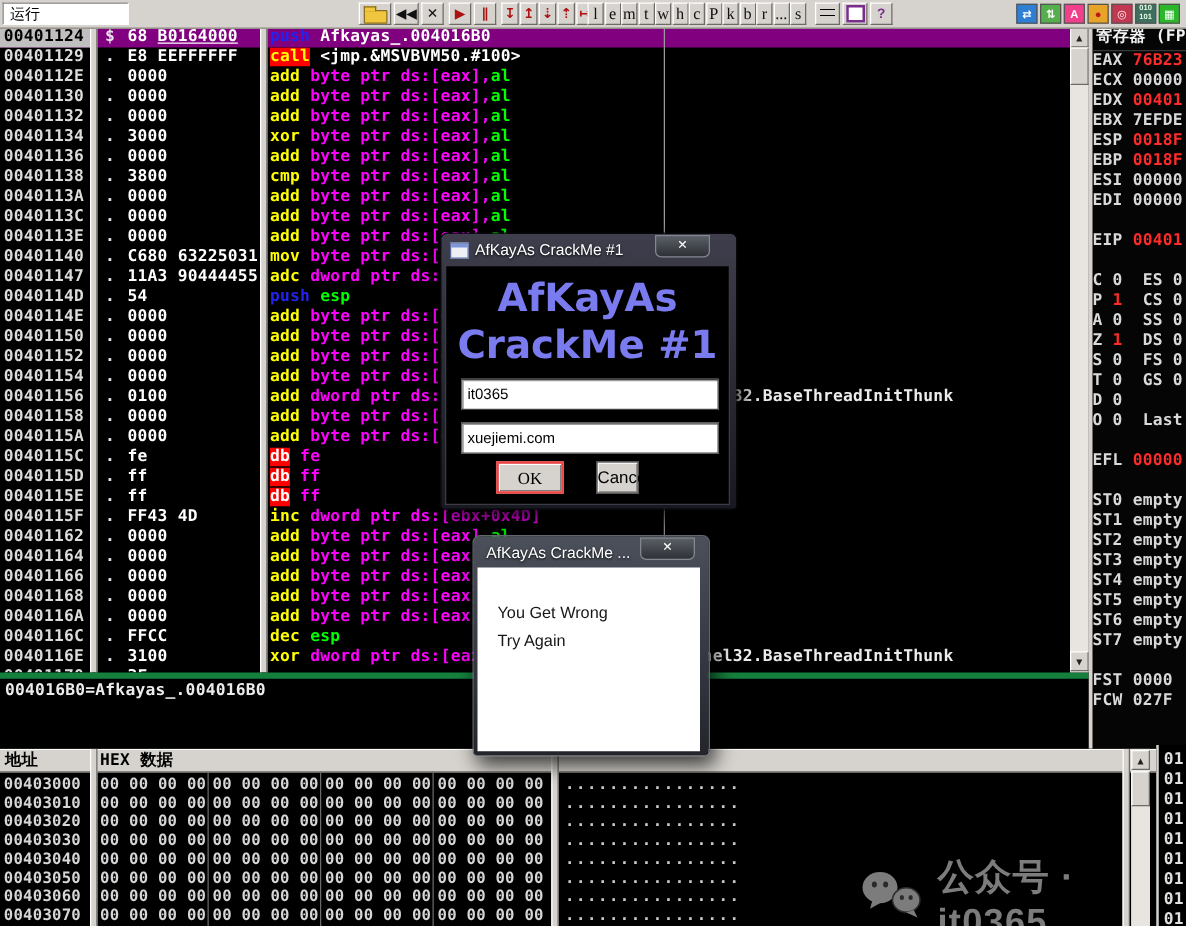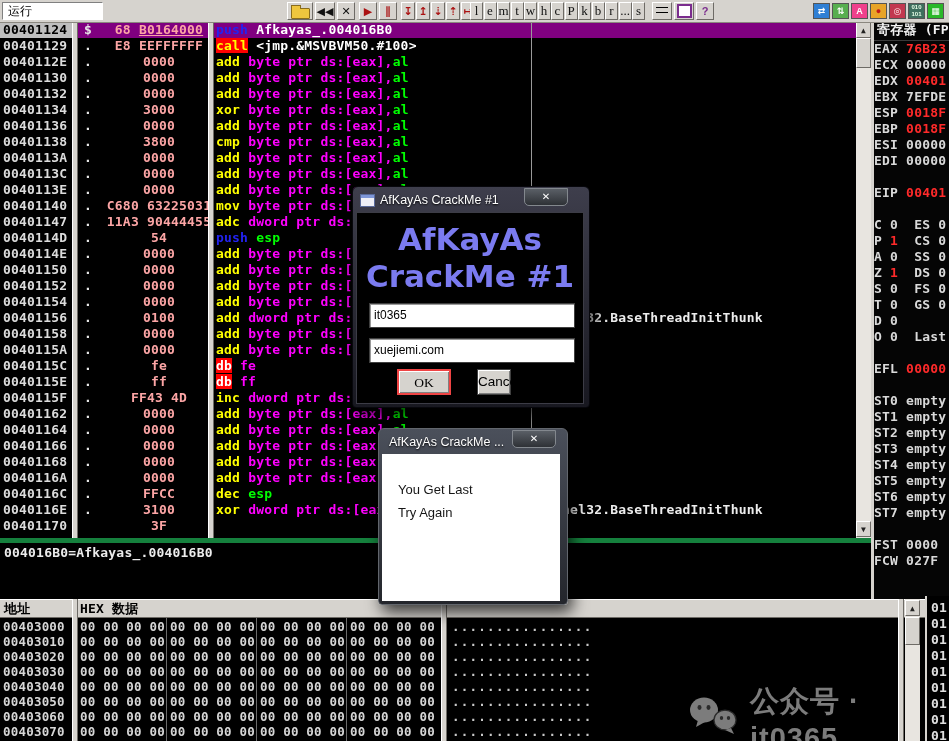--- a/index.html
+++ b/index.html
@@ -26,21 +26,21 @@
                background:#EFC63E;border:1px solid #8a6d1c;border-bottom:none;}
   .cbtn{position:absolute;top:3px;width:17px;height:16px;border:1px solid #555;
         color:#fff;font-size:9px;font-weight:bold;text-align:center;line-height:15px;box-sizing:border-box;}
   .listglyph{background:repeating-linear-gradient(#D6D3CE 0 2px,#000 2px 3px,#D6D3CE 3px 5px);width:12px;height:11px;margin:2px auto 0;}
   .winglyph{width:11px;height:10px;border:2px solid #7B2D8E;margin:1px auto 0;background:#fff;}
   
   .disasm{position:absolute;left:0;top:22px;width:871px;height:516px;background:#000;overflow:hidden;}
   .drow{position:relative;height:16px;white-space:nowrap;color:#D8D8D8;}
   .drow .ca{display:inline-block;width:72px;padding-left:3px;box-sizing:border-box;color:#DCDCDC;}
   .drow .cm{display:inline-block;width:30px;padding-left:12px;box-sizing:border-box;color:#E8E8E8;}
-  .drow .ch{display:inline-block;width:114px;overflow:hidden;vertical-align:top;color:#fca5a5;text-align:center;}
+  .drow .ch{display:inline-block;width:114px;overflow:hidden;vertical-align:top;color:#ffffff;}
   .drow .ci{display:inline-block;width:316px;overflow:hidden;vertical-align:top;}
   .drow .cc{display:inline-block;overflow:hidden;vertical-align:top;color:#ECECEC;}
   .drow.sel{background:#800080;}
   .drow.sel .ca{background:#BFBFBF;color:#000;}
   .tk-y{color:#FFFF00;} .tk-b{color:#2323F0;} .tk-m{color:#FF00FF;}
   .tk-g{color:#00FF00;} .tk-w{color:#FFFFFF;}
   .tk-rb{color:#FFFF00;background:#FF0000;} .tk-rw{color:#FFFFFF;background:#FF0000;}
   .uline{text-decoration:underline;}
   .groove{position:absolute;top:0;width:6px;background:#D6D3CE;
           border-left:1px solid #fff;border-right:1px solid #6e6b66;box-sizing:border-box;z-index:1;}
@@ -183,20 +183,21 @@
         <div class="drow"><span class="ca">00401147</span><span class="cm">.</span><span class="ch">11A3 90444455</span><span class="ci"><span class="tk-y">adc</span><span class="tk-m"> </span><span class="tk-m">dword</span><span class="tk-m"> </span><span class="tk-m">ptr</span><span class="tk-m"> </span><span class="tk-m">ds:[eax]</span></span><span class="cc"></span></div>
         <div class="drow"><span class="ca">0040114D</span><span class="cm">.</span><span class="ch">54</span><span class="ci"><span class="tk-b">push</span><span class="tk-m"> </span><span class="tk-g">esp</span></span><span class="cc"></span></div>
         <div class="drow"><span class="ca">0040114E</span><span class="cm">.</span><span class="ch">0000</span><span class="ci"><span class="tk-y">add</span><span class="tk-m"> </span><span class="tk-m">byte</span><span class="tk-m"> </span><span class="tk-m">ptr</span><span class="tk-m"> </span><span class="tk-m">ds:[eax]</span><span class="tk-m">,</span><span class="tk-g">al</span></span><span class="cc"></span></div>
         <div class="drow"><span class="ca">00401150</span><span class="cm">.</span><span class="ch">0000</span><span class="ci"><span class="tk-y">add</span><span class="tk-m"> </span><span class="tk-m">byte</span><span class="tk-m"> </span><span class="tk-m">ptr</span><span class="tk-m"> </span><span class="tk-m">ds:[eax]</span><span class="tk-m">,</span><span class="tk-g">al</span></span><span class="cc"></span></div>
         <div class="drow"><span class="ca">00401152</span><span class="cm">.</span><span class="ch">0000</span><span class="ci"><span class="tk-y">add</span><span class="tk-m"> </span><span class="tk-m">byte</span><span class="tk-m"> </span><span class="tk-m">ptr</span><span class="tk-m"> </span><span class="tk-m">ds:[eax]</span><span class="tk-m">,</span><span class="tk-g">al</span></span><span class="cc"></span></div>
         <div class="drow"><span class="ca">00401154</span><span class="cm">.</span><span class="ch">0000</span><span class="ci"><span class="tk-y">add</span><span class="tk-m"> </span><span class="tk-m">byte</span><span class="tk-m"> </span><span class="tk-m">ptr</span><span class="tk-m"> </span><span class="tk-m">ds:[eax]</span><span class="tk-m">,</span><span class="tk-g">al</span></span><span class="cc"></span></div>
         <div class="drow"><span class="ca">00401156</span><span class="cm">.</span><span class="ch">0100</span><span class="ci"><span class="tk-y">add</span><span class="tk-m"> </span><span class="tk-m">dword</span><span class="tk-m"> </span><span class="tk-m">ptr</span><span class="tk-m"> </span><span class="tk-m">ds:[eax]</span><span class="tk-m">,</span><span class="tk-m">eax</span></span><span class="cc" style="padding-left: 6px;">kernel32.BaseThreadInitThunk</span></div>
         <div class="drow"><span class="ca">00401158</span><span class="cm">.</span><span class="ch">0000</span><span class="ci"><span class="tk-y">add</span><span class="tk-m"> </span><span class="tk-m">byte</span><span class="tk-m"> </span><span class="tk-m">ptr</span><span class="tk-m"> </span><span class="tk-m">ds:[eax]</span><span class="tk-m">,</span><span class="tk-g">al</span></span><span class="cc"></span></div>
         <div class="drow"><span class="ca">0040115A</span><span class="cm">.</span><span class="ch">0000</span><span class="ci"><span class="tk-y">add</span><span class="tk-m"> </span><span class="tk-m">byte</span><span class="tk-m"> </span><span class="tk-m">ptr</span><span class="tk-m"> </span><span class="tk-m">ds:[eax]</span><span class="tk-m">,</span><span class="tk-g">al</span></span><span class="cc"></span></div>
         <div class="drow"><span class="ca">0040115C</span><span class="cm">.</span><span class="ch">fe</span><span class="ci"><span class="tk-rw">db</span><span class="tk-m"> </span><span class="tk-m">fe</span></span><span class="cc"></span></div>
+        <div class="drow"><span class="ca">0040115D</span><span class="cm">.</span><span class="ch">ff</span><span class="ci"><span class="tk-rw">db</span><span class="tk-m"> </span><span class="tk-m">ff</span></span><span class="cc"></span></div>
         <div class="drow"><span class="ca">0040115E</span><span class="cm">.</span><span class="ch">ff</span><span class="ci"><span class="tk-rw">db</span><span class="tk-m"> </span><span class="tk-m">ff</span></span><span class="cc"></span></div>
         <div class="drow"><span class="ca">0040115F</span><span class="cm">.</span><span class="ch">FF43 4D</span><span class="ci"><span class="tk-y">inc</span><span class="tk-m"> </span><span class="tk-m">dword</span><span class="tk-m"> </span><span class="tk-m">ptr</span><span class="tk-m"> </span><span class="tk-m">ds:[ebx+0x4D]</span></span><span class="cc"></span></div>
         <div class="drow"><span class="ca">00401162</span><span class="cm">.</span><span class="ch">0000</span><span class="ci"><span class="tk-y">add</span><span class="tk-m"> </span><span class="tk-m">byte</span><span class="tk-m"> </span><span class="tk-m">ptr</span><span class="tk-m"> </span><span class="tk-m">ds:[eax]</span><span class="tk-m">,</span><span class="tk-g">al</span></span><span class="cc"></span></div>
         <div class="drow"><span class="ca">00401164</span><span class="cm">.</span><span class="ch">0000</span><span class="ci"><span class="tk-y">add</span><span class="tk-m"> </span><span class="tk-m">byte</span><span class="tk-m"> </span><span class="tk-m">ptr</span><span class="tk-m"> </span><span class="tk-m">ds:[eax]</span><span class="tk-m">,</span><span class="tk-g">al</span></span><span class="cc"></span></div>
         <div class="drow"><span class="ca">00401166</span><span class="cm">.</span><span class="ch">0000</span><span class="ci"><span class="tk-y">add</span><span class="tk-m"> </span><span class="tk-m">byte</span><span class="tk-m"> </span><span class="tk-m">ptr</span><span class="tk-m"> </span><span class="tk-m">ds:[eax]</span><span class="tk-m">,</span><span class="tk-g">al</span></span><span class="cc"></span></div>
         <div class="drow"><span class="ca">00401168</span><span class="cm">.</span><span class="ch">0000</span><span class="ci"><span class="tk-y">add</span><span class="tk-m"> </span><span class="tk-m">byte</span><span class="tk-m"> </span><span class="tk-m">ptr</span><span class="tk-m"> </span><span class="tk-m">ds:[eax]</span><span class="tk-m">,</span><span class="tk-g">al</span></span><span class="cc"></span></div>
         <div class="drow"><span class="ca">0040116A</span><span class="cm">.</span><span class="ch">0000</span><span class="ci"><span class="tk-y">add</span><span class="tk-m"> </span><span class="tk-m">byte</span><span class="tk-m"> </span><span class="tk-m">ptr</span><span class="tk-m"> </span><span class="tk-m">ds:[eax]</span><span class="tk-m">,</span><span class="tk-g">al</span></span><span class="cc"></span></div>
         <div class="drow"><span class="ca">0040116C</span><span class="cm">.</span><span class="ch">FFCC</span><span class="ci"><span class="tk-y">dec</span><span class="tk-m"> </span><span class="tk-g">esp</span></span><span class="cc"></span></div>
         <div class="drow"><span class="ca">0040116E</span><span class="cm">.</span><span class="ch">3100</span><span class="ci"><span class="tk-y">xor</span><span class="tk-m"> </span><span class="tk-m">dword</span><span class="tk-m"> </span><span class="tk-m">ptr</span><span class="tk-m"> </span><span class="tk-m">ds:[eax]</span><span class="tk-m">,</span><span class="tk-g">esp</span></span><span class="cc" style="padding-left: 6px;">kernel32.BaseThreadInitThunk</span></div>
         <div class="drow"><span class="ca">00401170</span><span class="cm"></span><span class="ch">3F</span><span class="ci"></span><span class="cc"></span></div>
@@ -386,19 +387,19 @@
     </div>
   </div>
 
   <div class="win glass2" style="left:378px;top:428px;width:182px;">
     <div class="titlebar">
       <span class="tt" style="left:7px;">AfKayAs CrackMe ...</span>
       <span class="closebtn" style="right:8px;">✕</span>
     </div>
     <div class="mbclient">
       <div class="mbtext">
-        <div>You Get Last</div>
+        <div>You Get Wrong</div>
         <div>Try Again</div>
       </div>
     </div>
   </div>
 
 </div>
 
 </body></html>

